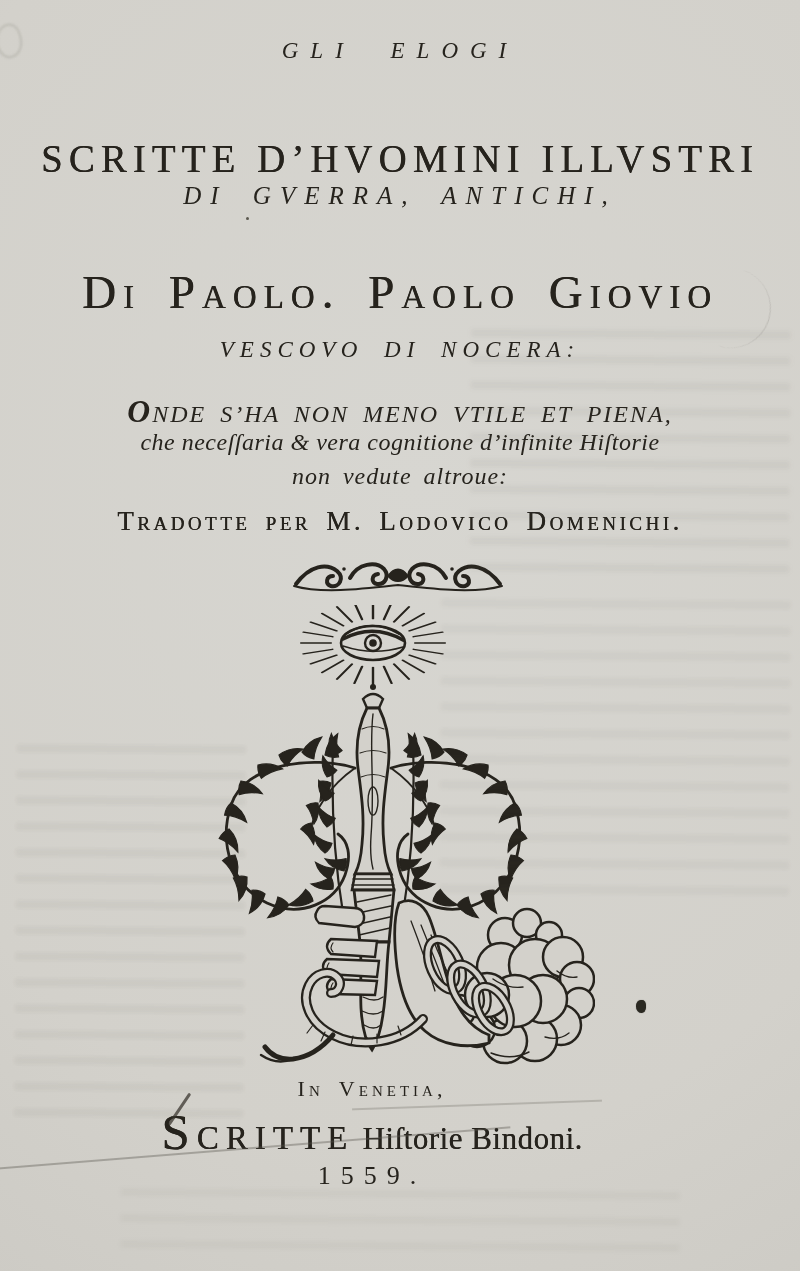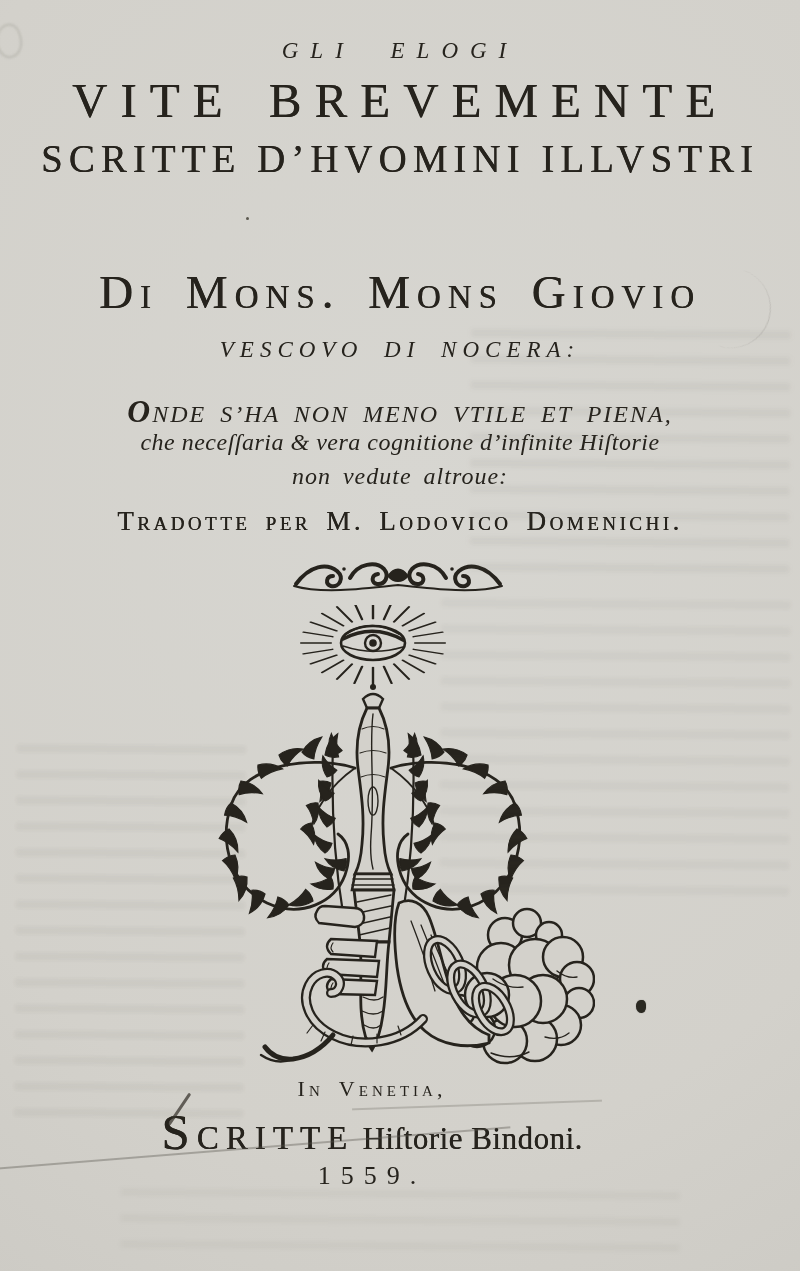--- a/index.html
+++ b/index.html
@@ -49,23 +49,23 @@
   .ghost-l1{left:15px;top:745px;width:230px;height:380px;opacity:.95;}
   .ghost-b1{left:120px;top:1190px;width:560px;height:70px;opacity:.7;}
   svg .paperfill{fill:#d3d1cb;}
 </style>
 </head>
 <body>
 
 <div class="page">
 
   <div class="line l-half">GLI ELOGI</div>
-  <div class="line l-title">VITE BREVEMENTE</div>
   <div class="line l-sub1">SCRITTE D’HVOMINI ILLVSTRI</div>
-  <div class="line l-author">Di Mons. Mons Giovio</div>
+  <div class="line l-sub2">DI GVERRA, ANTICHI,</div>
+  <div class="line l-author">Di Paolo. Paolo Giovio</div>
   <div class="line l-vescovo">VESCOVO DI NOCERA:</div>
   <div class="line l-note1">ONDE S’HA NON MENO VTILE ET PIENA,</div>
   <div class="line l-note2">che neceſſaria &amp; vera cognitione d’infinite Hiſtorie</div>
   <div class="line l-note3">non vedute altroue:</div>
   <div class="line l-trad">Tradotte per M. Lodovico Domenichi.</div>
 
   <svg class="ornament" viewBox="0 0 212 40">
     <g fill="none" stroke="#26231d" stroke-linecap="round">
       <path d="M2,30 C30,38 70,33 106,29 C142,33 182,38 210,30" stroke-width="2"></path>
       <path d="M4,28 C18,9 35,7 45,15 C53,22 47,32 39,30 C33,28 34,20 41,20" stroke-width="4"></path>

